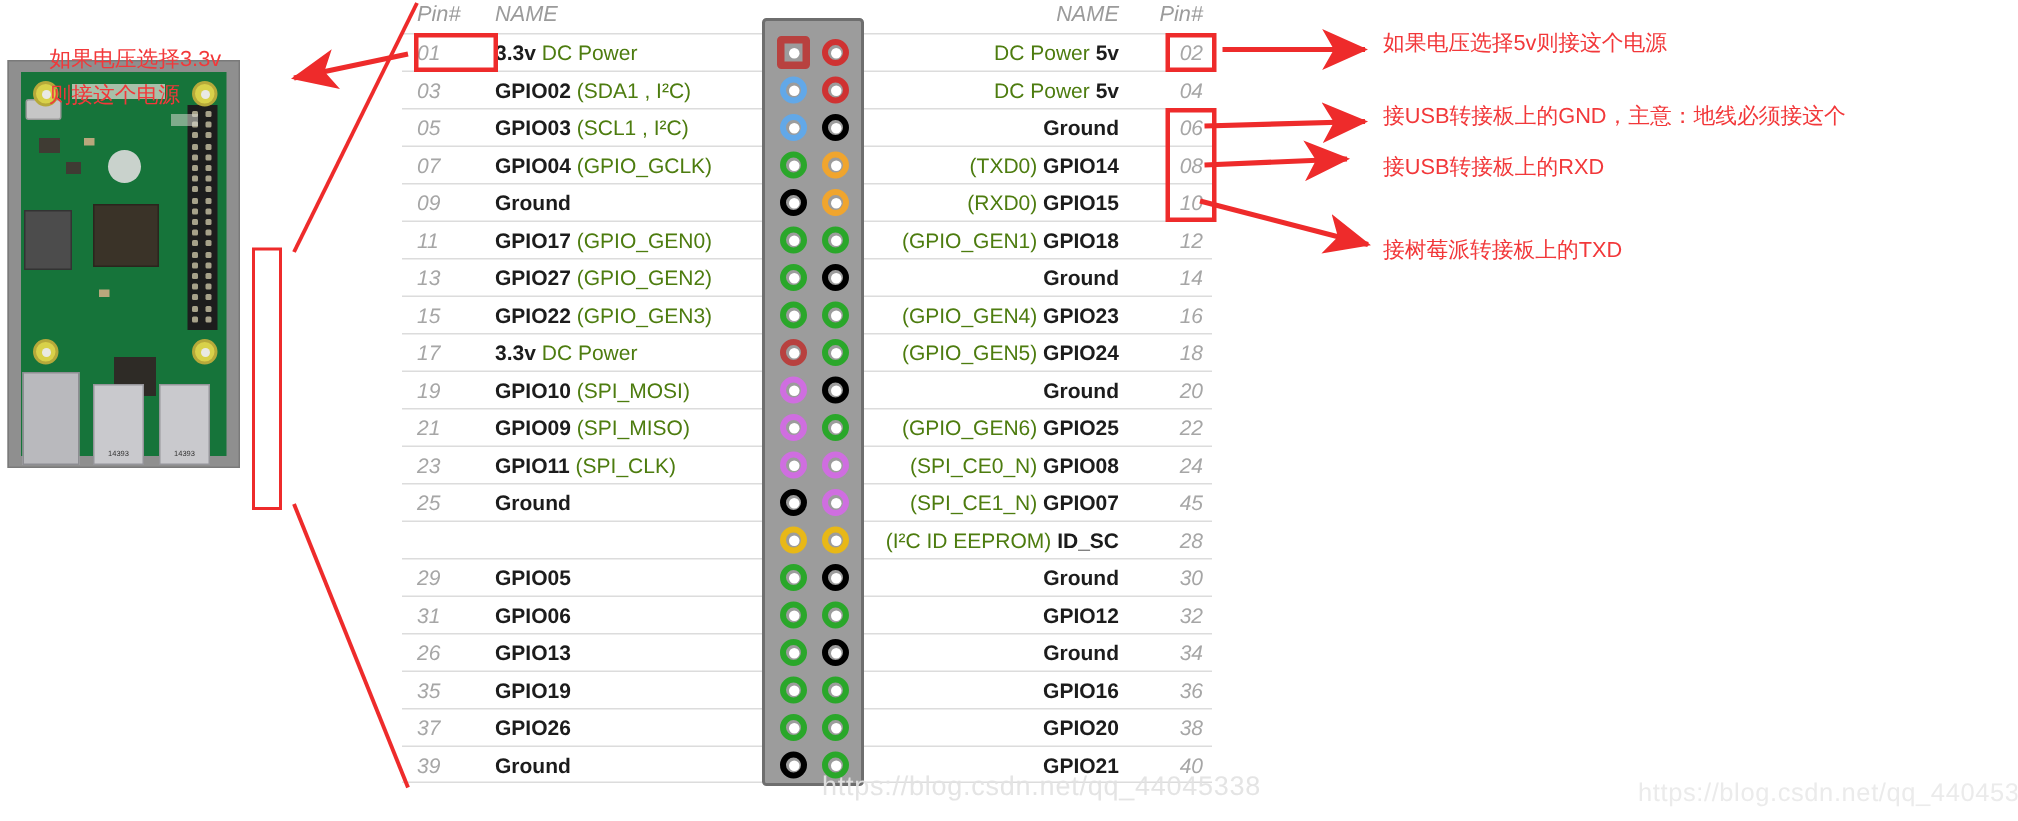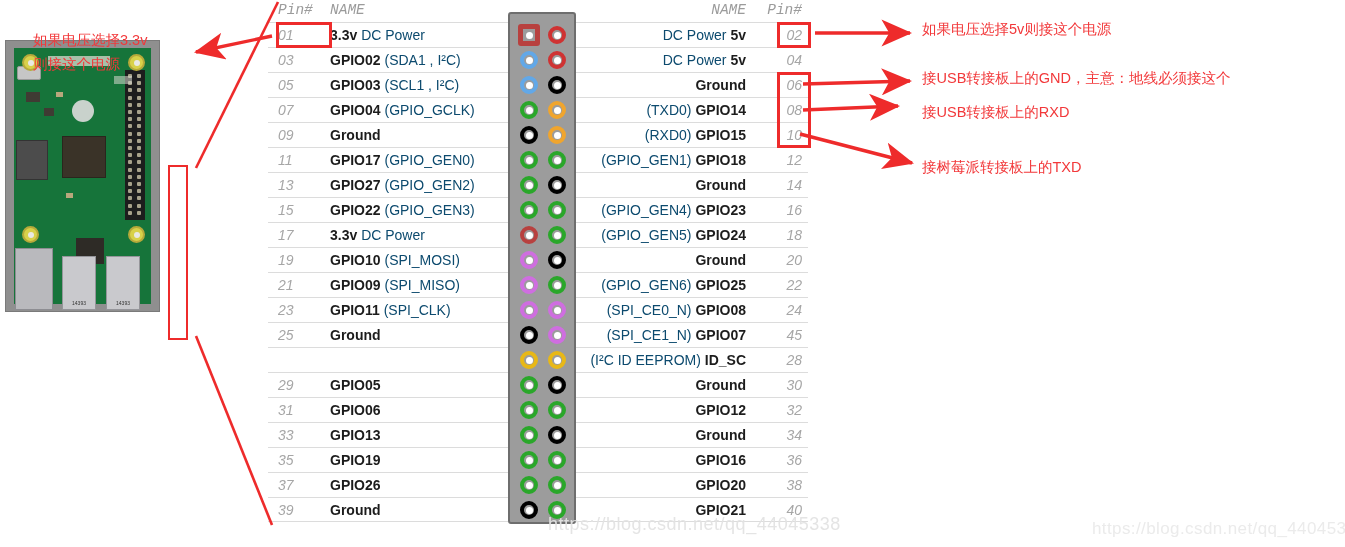--- a/index.html
+++ b/index.html
@@ -33,36 +33,36 @@
   .mount{position:absolute;width:13px;height:13px;border-radius:50%;background:#d8d14a;border:2px solid #b6a93a;}
   .mount::after{content:"";position:absolute;left:3.5px;top:3.5px;width:6px;height:6px;border-radius:50%;background:#e9e9e4;}
   .silk{position:absolute;background:#d9d9cf;opacity:.75;}
   .logo-berry{position:absolute;left:58px;top:52px;width:22px;height:22px;border-radius:50%;background:#ddd;opacity:.9;}
   .chip-s{position:absolute;background:#3f3b33;}
   .cap{position:absolute;background:#b9a77c;}
 
   
   #table-wrap{position:absolute;left:268px;top:0;width:540px;height:530px;}
   .thead{height:22px;position:relative;}
-  .thead .h{position:absolute;top:2px;font-style:italic;font-size:14.5px;color:#9b9b9b;font-family:Liberation Mono, monospace;}
+  .thead .h{position:absolute;top:2px;font-style:italic;font-size:14.5px;color:#9b9b9b;}
   .h-pinL{left:10px;}
   .h-nameL{left:62px;}
   .h-nameR{right:62px;}
   .h-pinR{right:6px;}
   .row{position:relative;height:25px;border-top:1px solid #dcdcdc;box-sizing:border-box;}
   .row:last-child{border-bottom:1px solid #dcdcdc;}
   .cellL{position:absolute;left:0;top:0;width:242px;height:25px;}
   .cellR{position:absolute;right:0;top:0;width:242px;height:25px;}
   .pin{position:absolute;top:4px;font-style:italic;font-size:14px;color:#a6a6a6;width:34px;text-align:left;}
   .pinL{left:10px;}
   .pinR{right:6px;text-align:right;}
   .nm{position:absolute;top:4px;font-size:14px;color:#1c1c1c;font-weight:bold;white-space:nowrap;}
   .nmL{left:62px;}
   .nmR{right:62px;}
-  .muted{color:#0c4a6e;font-weight:normal;}
+  .muted{color:#4d7c0f;font-weight:normal;}
 
   
   #connector{position:absolute;left:508px;top:12px;width:68px;height:512px;
       background:#9c9c9c;border:2px solid #6e6e6e;border-radius:3px;box-sizing:border-box;}
   .pinpair{position:absolute;left:0;width:68px;height:25px;}
   .hole{position:absolute;top:3px;width:18px;height:18px;border-radius:50%;box-sizing:border-box;border:4px solid #000;}
   .hole.sq{border-radius:3px;width:22px;height:22px;top:1px;border-width:5px;}
   .hole .dot{position:absolute;left:50%;top:50%;width:7px;height:7px;margin:-3.5px 0 0 -3.5px;border-radius:50%;background:#fff;}
   .hole.sq .dot{width:7px;height:7px;margin:-3.5px 0 0 -3.5px;}
   .hA{left:10px;}
@@ -316,21 +316,21 @@
             <div class="pin pinL">31</div>
             <div class="nm nmL"><span>GPIO06</span><span class="muted"></span></div>
           </div>
           <div class="cellR">
             <div class="pin pinR">32</div>
             <div class="nm nmR"><span class="muted"></span><span>GPIO12</span></div>
           </div>
         </div>
         <div class="row">
           <div class="cellL">
-            <div class="pin pinL">33</div>
+            <div class="pin pinL">26</div>
             <div class="nm nmL"><span>GPIO13</span><span class="muted"></span></div>
           </div>
           <div class="cellR">
             <div class="pin pinR">34</div>
             <div class="nm nmR"><span class="muted"></span><span>Ground</span></div>
           </div>
         </div>
         <div class="row">
           <div class="cellL">
             <div class="pin pinL">35</div>

